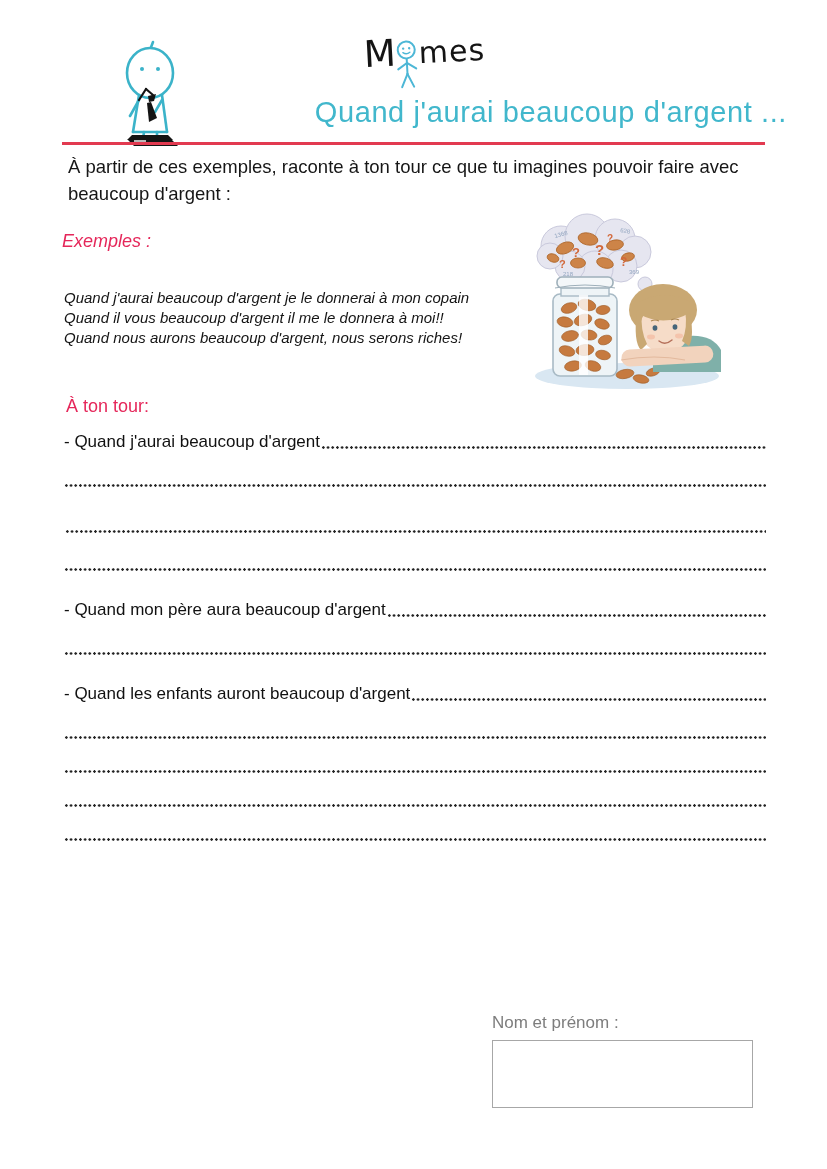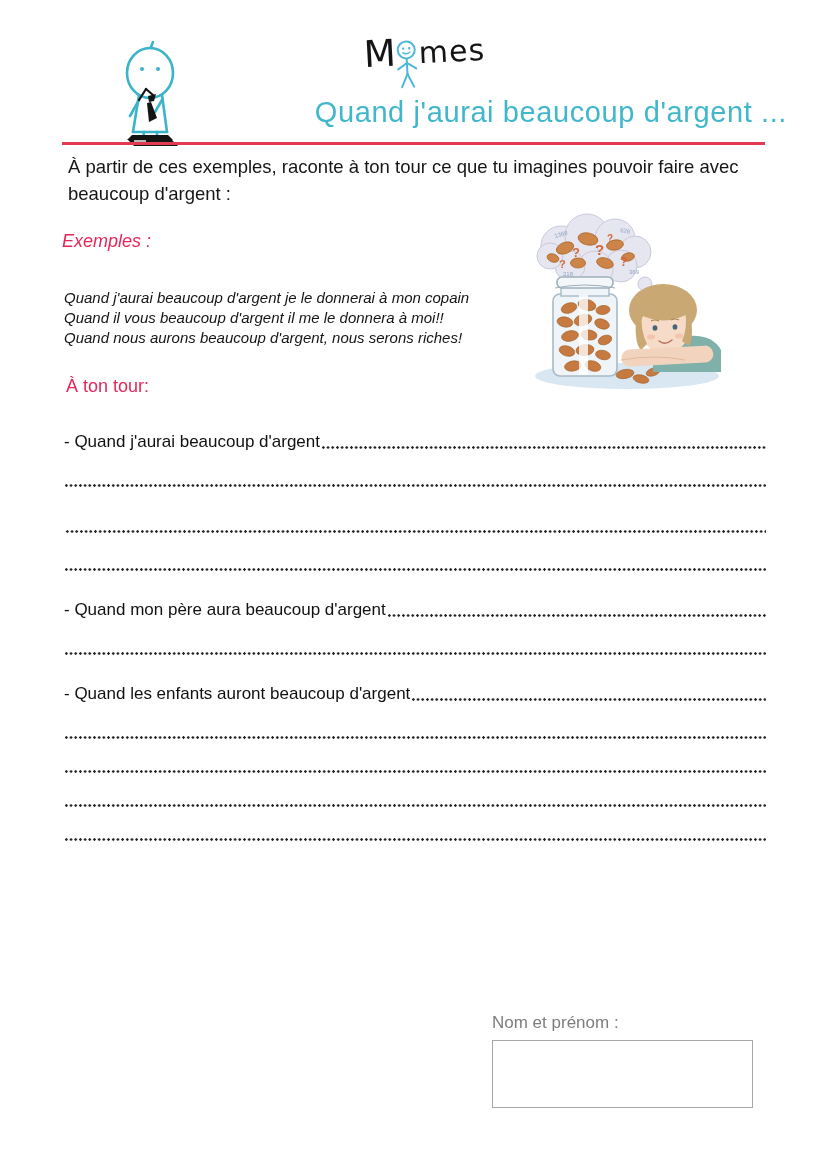--- a/index.html
+++ b/index.html
@@ -53,21 +53,21 @@
     position:absolute;left:62px;top:231px;
     font-size:18px;color:var(--pink);font-style:italic;
   }
   .examples-list{
     position:absolute;left:64px;top:276px;width:470px;
     font-size:15px;line-height:20px;font-style:italic;color:#141414;margin-top:12px;
   }
   .illustration{position:absolute;left:525px;top:210px;width:200px;height:185px;}
   
   .your-turn-heading{
-    position:absolute;left:66px;top:376px;
+    position:absolute;left:66px;top:396px;
     font-size:18px;color:var(--pink);
   }
   .prompts{
     position:absolute;left:64px;top:430px;width:702px;
   }
   .prompt-row{
     display:flex;align-items:flex-end;
     height:24px;margin-bottom:26px;
     font-size:17px;color:#111;
   }

